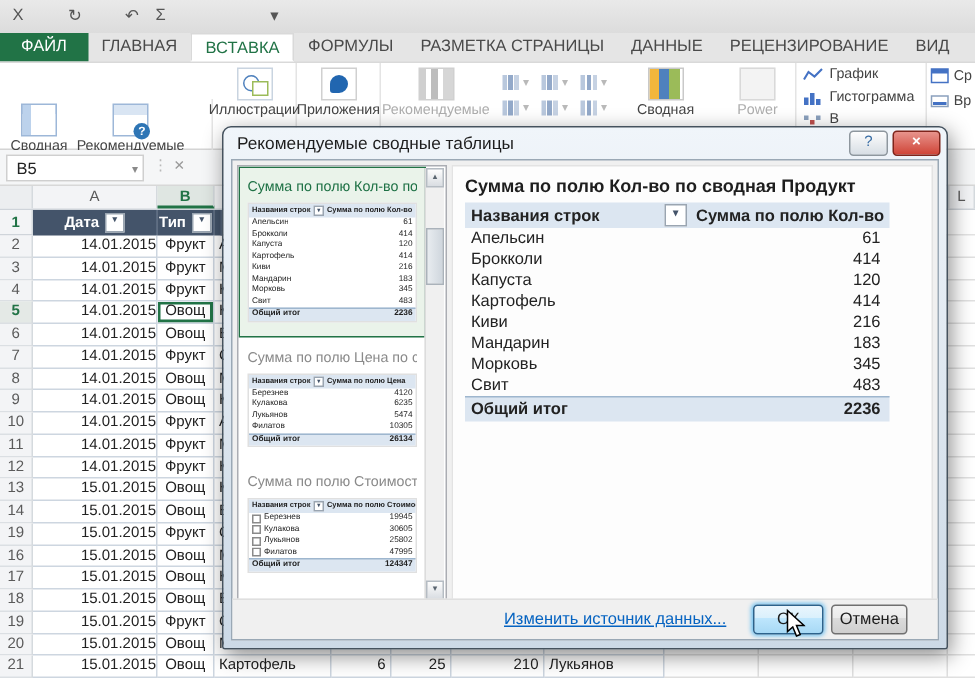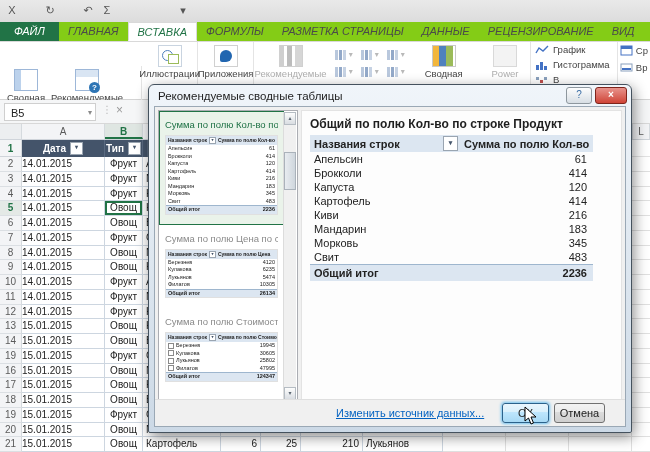--- a/index.html
+++ b/index.html
@@ -8,22 +8,22 @@
   .abs{position:absolute;}
 
   
   .titlebar{left:0;top:0;width:650px;height:22px;background:linear-gradient(#e9e9e9,#dcdcdc);}
   .qat{display:flex;align-items:center;gap:5px;padding:3px 0 0 5px;}
   .qico{width:14px;height:14px;display:flex;align-items:center;justify-content:center;
         font-size:11px;color:#555;}
   .apptitle{left:420px;top:4px;font-size:11px;color:#6b6b6b;}
 
   
-  .tabs{left:0;top:22px;width:650px;height:20px;background:#84cc16;display:flex;overflow:hidden;
-        border-bottom:1px solid #d9d9d9;box-sizing:border-box;font-style:italic;}
+  .tabs{left:0;top:22px;width:650px;height:20px;background:#e5e5e5;display:flex;overflow:hidden;
+        border-bottom:1px solid #d9d9d9;box-sizing:border-box;}
   .tab{padding:0 9px;line-height:19px;font-size:11px;color:#4a4a4a;white-space:nowrap;}
   .tab.file{background:#217346;color:#fff;padding:0 14px;}
   .tab.active{background:#fff;color:#217346;border:1px solid #d9d9d9;border-bottom:1px solid #fff;}
 
   
   .ribbon{left:0;top:42px;width:650px;height:58px;background:#fff;border-bottom:1px solid #d4d4d4;
           box-sizing:border-box;display:flex;}
   .rgroup{position:relative;height:100%;border-right:1px solid #e4e4e4;box-sizing:border-box;}
   .rglabel{position:absolute;bottom:1px;left:0;right:0;text-align:center;font-size:9px;color:#8d8d8d;}
   .rbig{display:inline-flex;flex-direction:column;align-items:center;justify-content:flex-start;
@@ -74,21 +74,21 @@
          display:flex;align-items:center;justify-content:center;gap:4px;border-right:1px solid #5a6a80;}
   .hfilter{width:11px;height:11px;background:#fff;border:1px solid #9aa5b1;color:#44546a;font-size:6px;
            line-height:9px;text-align:center;}
   .hc-rn{width:22px;background:#f3f4f6;color:#217346;border-right:1px solid #d5dade;border-bottom:1px solid #cfd4da;}
   .hc-a{width:83px;}.hc-b{width:38px;}.hc-c{width:5px;}
   .hc-rest{flex:1;background:#fff;border-bottom:1px solid #e3e3e3;}
   .srow{display:flex;height:14.75px;}
   .cell{box-sizing:border-box;border-right:1px solid #cdd6e0;border-bottom:1px solid #cdd6e0;
         font-size:10px;line-height:14px;overflow:hidden;white-space:nowrap;}
   .rn{width:22px;background:#f3f4f6;color:#5a5a5a;text-align:center;border-right:1px solid #d5dade;border-bottom:1px solid #dbdfe3;}
-  .ca{width:83px;text-align:left;}
+  .ca{width:83px;text-align:right;}
   .cb{width:38px;text-align:center;}
   .cc{width:78px;padding-left:3px;}
   .cd{width:40px;}.ce{width:40px;}.cf{width:62px;}
   .num{text-align:right;padding-right:3px;}
   .cg{width:80px;padding-left:3px;}
   .ch,.ci{width:63px;border-color:#e0e0e0;}
   .cj{width:63px;border-color:#e0e0e0;}
   .ck{width:18px;border-color:#e0e0e0;border-right:none;}
   .srow.selected .rn{color:#217346;background:#e4e9e6;font-weight:bold;}
   .srow.selected .cb{box-shadow:inset 0 0 0 2px #217346;}
@@ -745,21 +745,21 @@
 
       </div>
       <div class="dscroll" data-name="list-scrollbar">
         <div class="sarr up" data-name="scroll-up-icon">▴</div>
         <div class="sthumb" data-name="scrollbar-thumb"></div>
         <div class="sarr down" data-name="scroll-down-icon">▾</div>
       </div>
     </div>
 
     <div class="dpreview" data-name="pivot-preview-pane">
-      <div class="ptitle" data-name="preview-title">Общий по полю Кол-во по строке Продукт</div>
+      <div class="ptitle" data-name="preview-title">Сумма по полю Кол-во по сводная Продукт</div>
       <div class="ptable" data-name="preview-table">
         <div class="phead" data-name="preview-table-header">
           <div class="phc1">
             <span>Названия строк</span>
             <span class="pdd" data-name="row-labels-dropdown-icon">▾</span>
           </div>
           <div class="phc2">Сумма по полю Кол-во</div>
         </div>
         <div>
             <div class="prow" data-name="preview-row">

